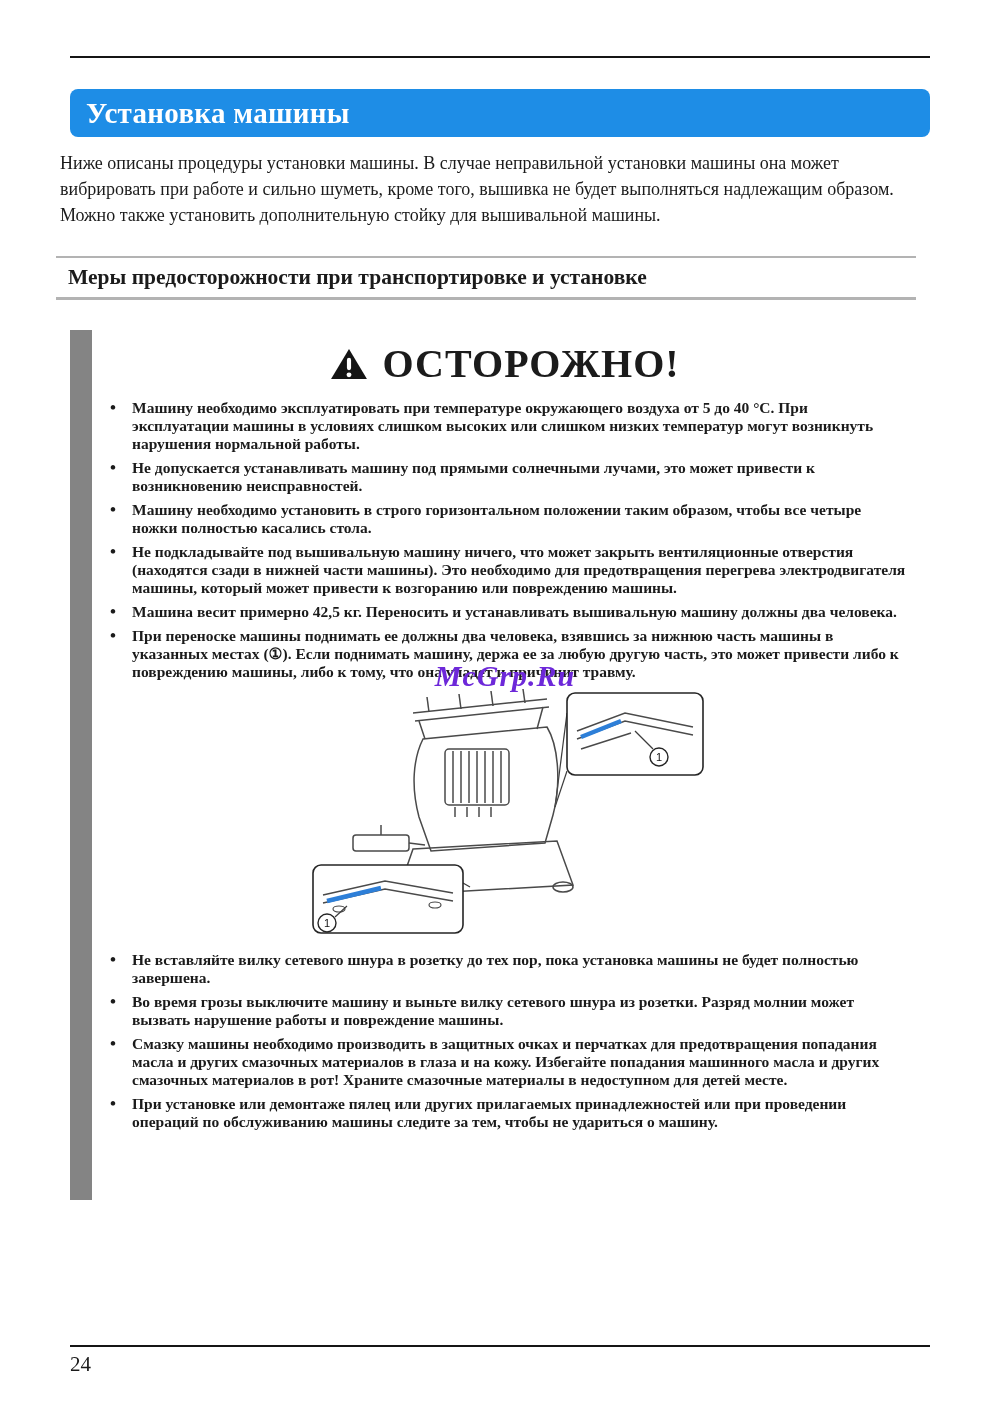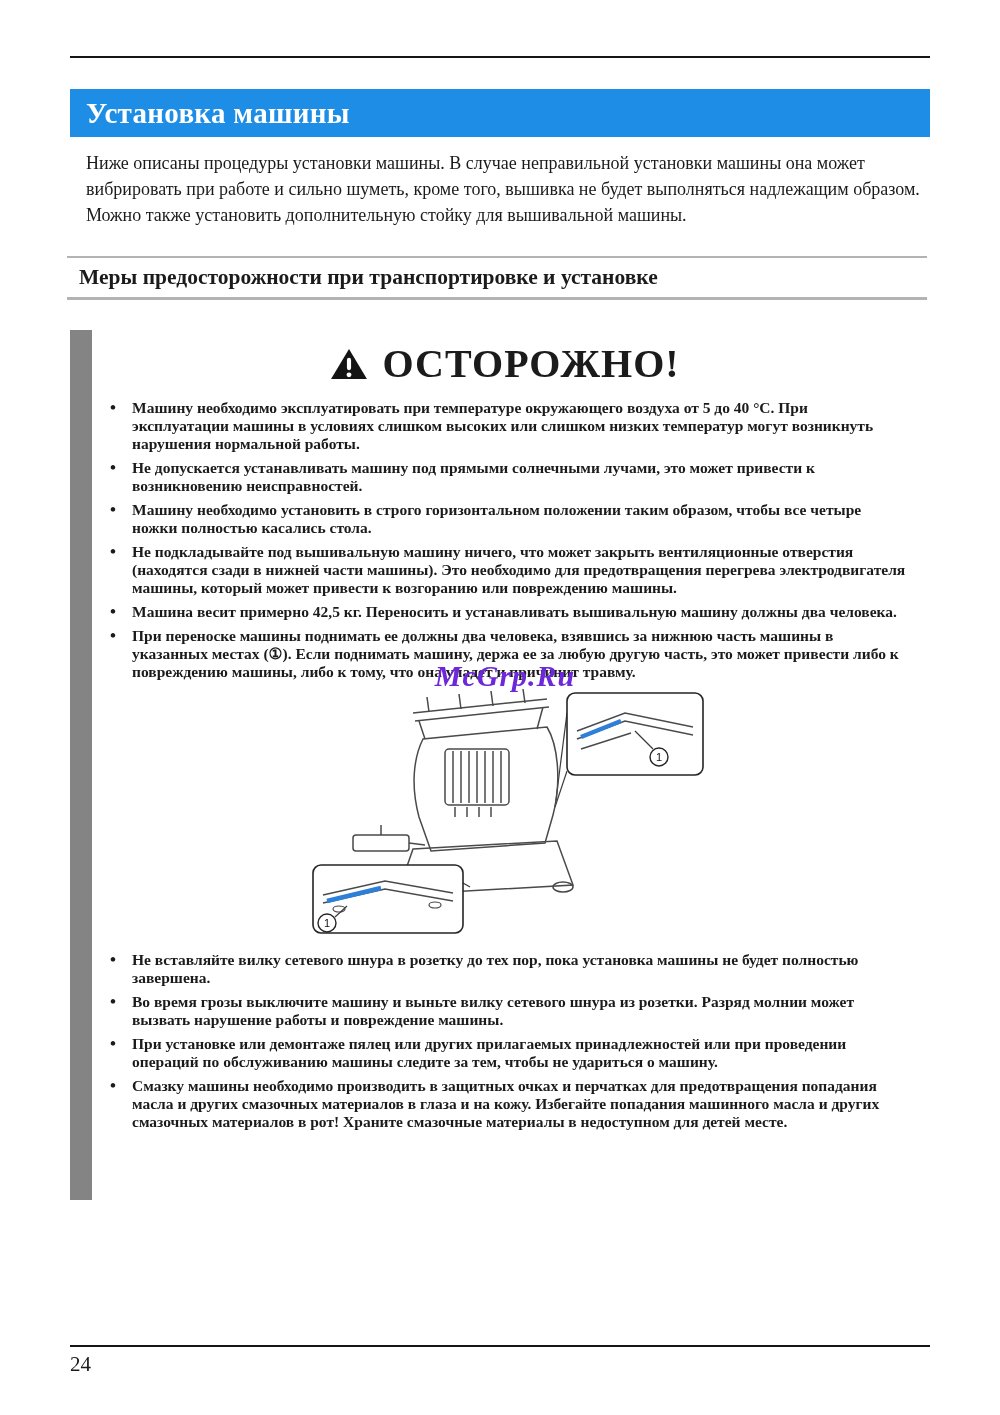--- a/index.html
+++ b/index.html
@@ -12,34 +12,34 @@
     overflow: hidden;
   }
   .abs { position: absolute; }
   .rule { left: 70px; width: 860px; border-top: 2px solid #151515; }
   #rule-top { top: 56px; }
   #rule-bottom { top: 1345px; }
 
   #title-bar {
     left: 70px; top: 89px; width: 860px; height: 48px;
     background: #1e8de6;
-    display: flex; align-items: center;
+    display: flex; align-items: center; border-radius: 8px;
   }
   #title-bar .t {
     color: #ffffff; font-size: 29px; font-weight: bold;
     padding-left: 16px; letter-spacing: 0.3px;
   }
 
   #intro {
-    left: 86px; top: 150px; width: 862px;
+    left: 60px; top: 150px; width: 862px;
     font-size: 18px; line-height: 26px; margin: 0;
   }
 
   #section-head {
-    left: 67px; top: 256px; width: 848px;
+    left: 56px; top: 256px; width: 848px;
     font-size: 21.5px; font-weight: bold;
     padding: 7px 0 7px 12px;
     border-top: 2px solid #b3b3b3;
     border-bottom: 3px solid #b3b3b3;
   }
 
   #warning { left: 70px; top: 330px; width: 862px; height: 870px; display: flex; }
   #warn-bar { flex: 0 0 22px; width: 22px; background: #848484; }
   #warn-content { flex: 1; padding: 6px 24px 10px 10px; position: relative; }
 
@@ -181,21 +181,21 @@
             <circle cx="32" cy="236" r="9" fill="#ffffff" stroke="#252525" stroke-width="1.4"></circle>
             <text x="32" y="240" text-anchor="middle" font-family="Liberation Sans, sans-serif" font-size="11" fill="#111111">1</text>
           </g>
         </g>
       </svg>
     </div>
 
     <ul class="wlist">
       <li><span>Не вставляйте вилку сетевого шнура в розетку до тех пор, пока установка машины не будет полностью завершена.</span></li>
       <li><span>Во время грозы выключите машину и выньте вилку сетевого шнура из розетки. Разряд молнии может вызвать нарушение работы и повреждение машины.</span></li>
+      <li><span>Смазку машины необходимо производить в защитных очках и перчатках для предотвращения попадания масла и других смазочных материалов в глаза и на кожу. Избегайте попадания машинного масла и других смазочных материалов в рот! Храните смазочные материалы в недоступном для детей месте.</span></li>
       <li><span>При установке или демонтаже пялец или других прилагаемых принадлежностей или при проведении операций по обслуживанию машины следите за тем, чтобы не удариться о машину.</span></li>
-      <li><span>Смазку машины необходимо производить в защитных очках и перчатках для предотвращения попадания масла и других смазочных материалов в глаза и на кожу. Избегайте попадания машинного масла и других смазочных материалов в рот! Храните смазочные материалы в недоступном для детей месте.</span></li>
     </ul>
 
   </div>
 </div>
 
 <div id="rule-bottom" class="abs rule"></div>
 <div id="page-num" class="abs">24</div>
 
 </body></html>

